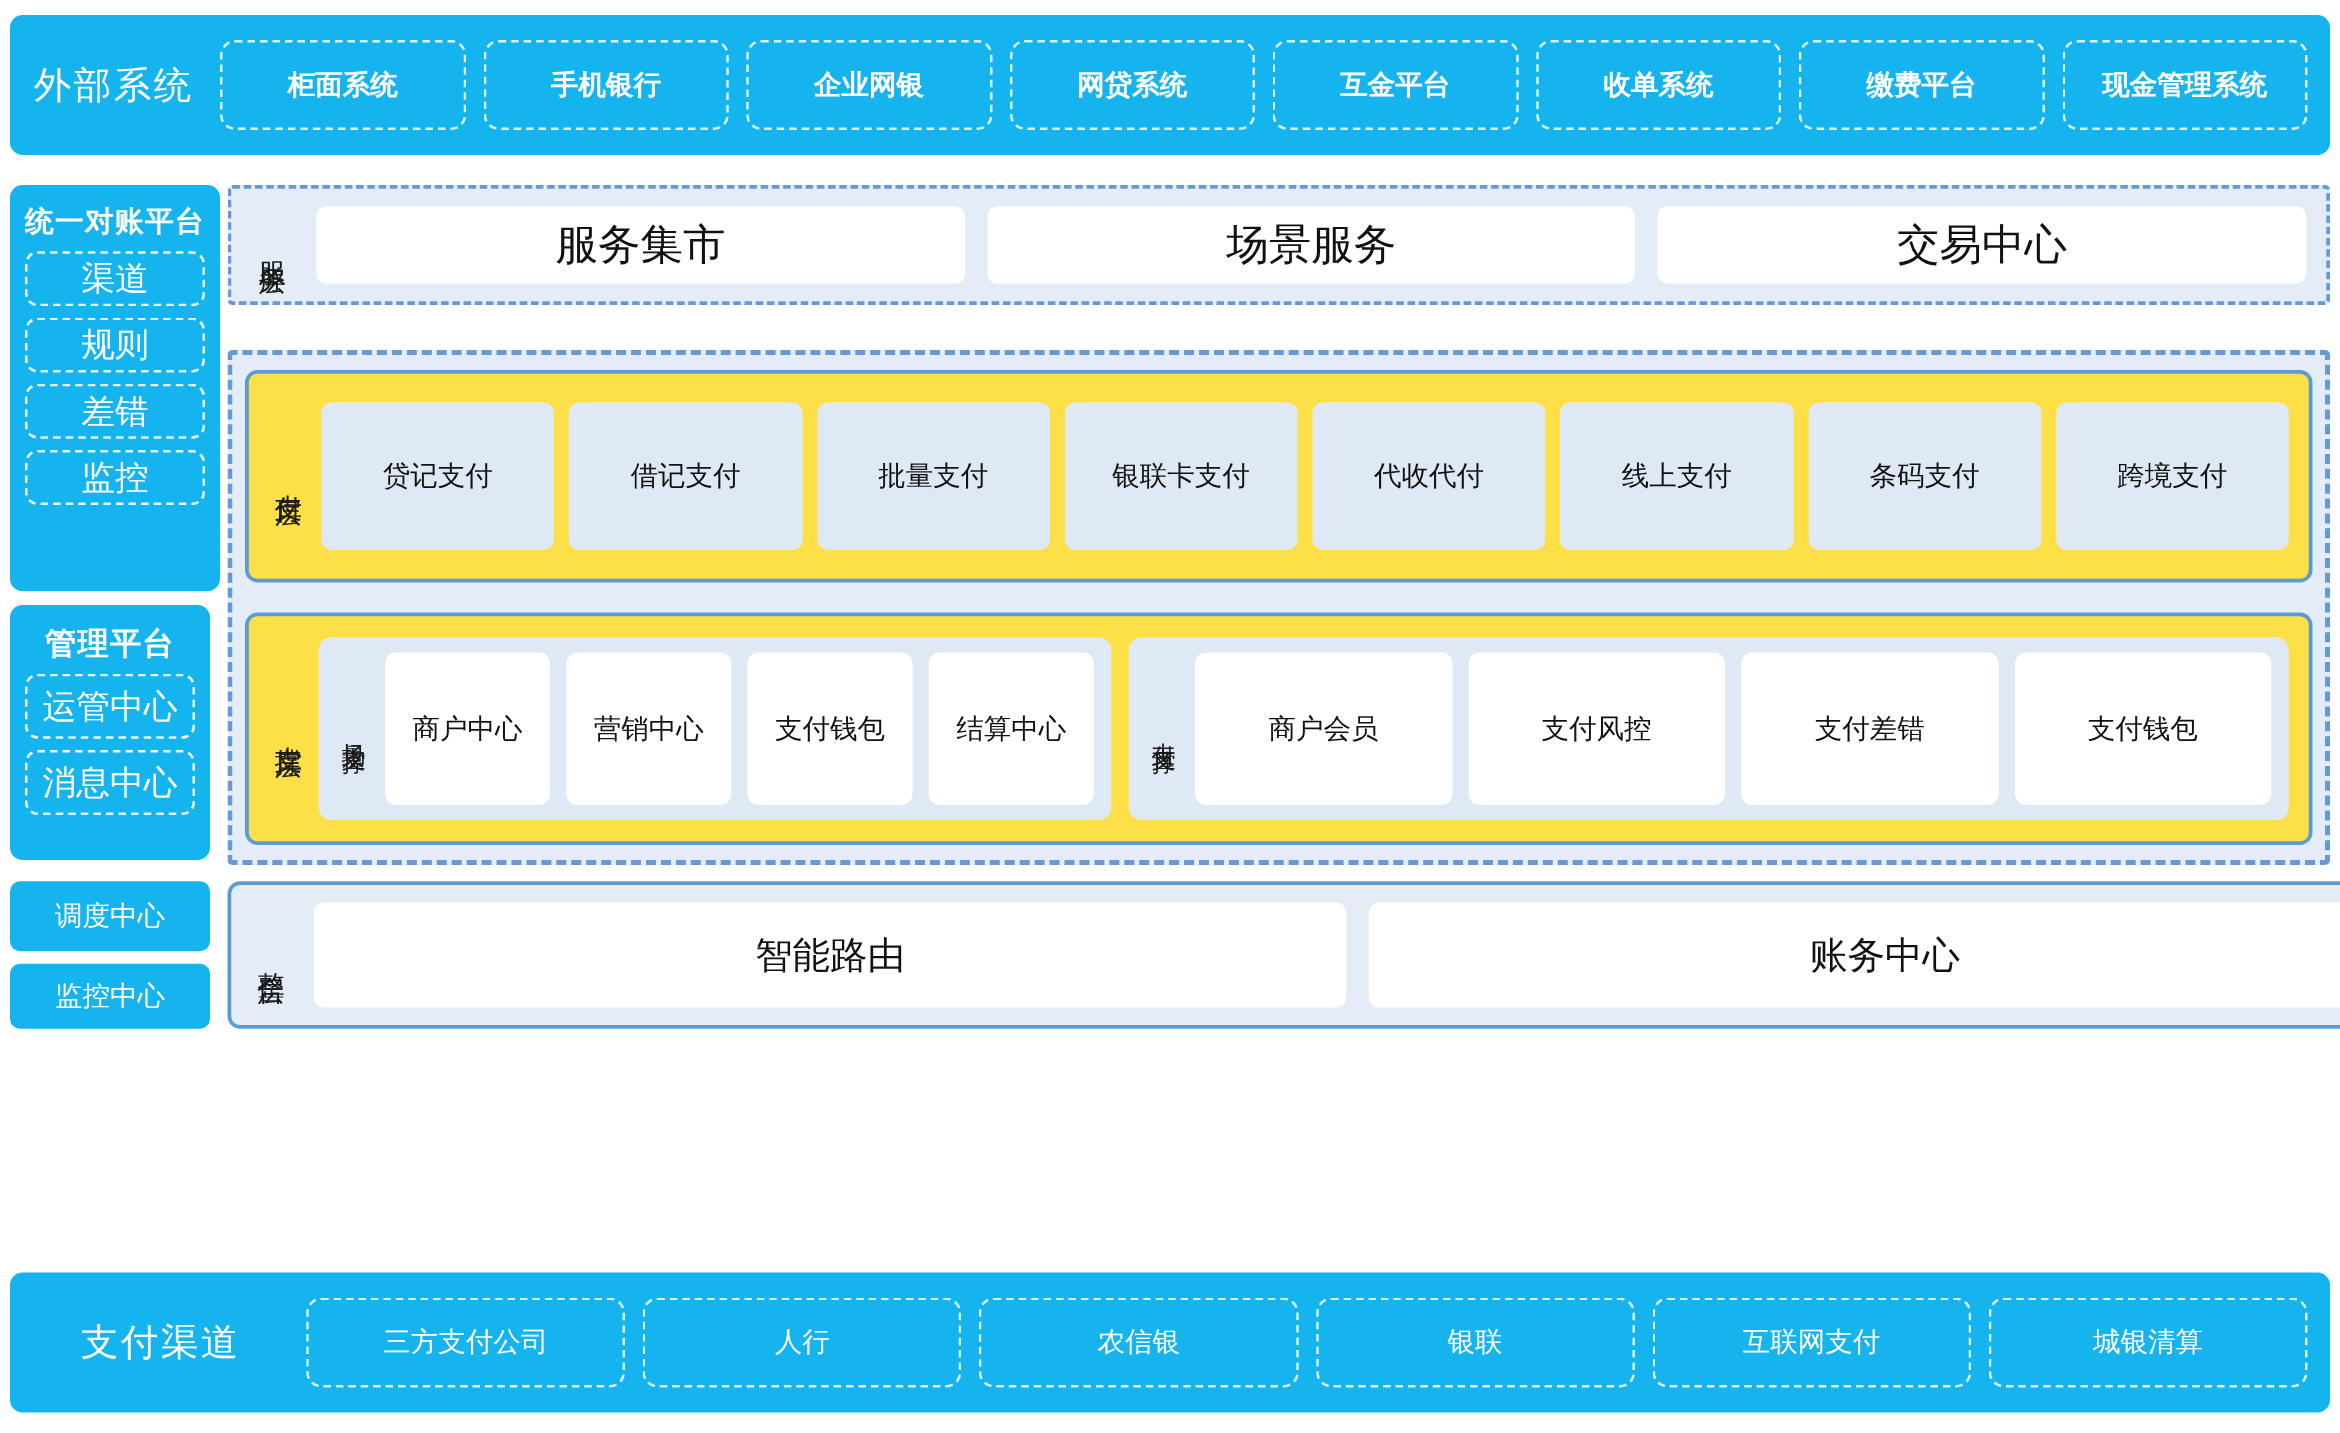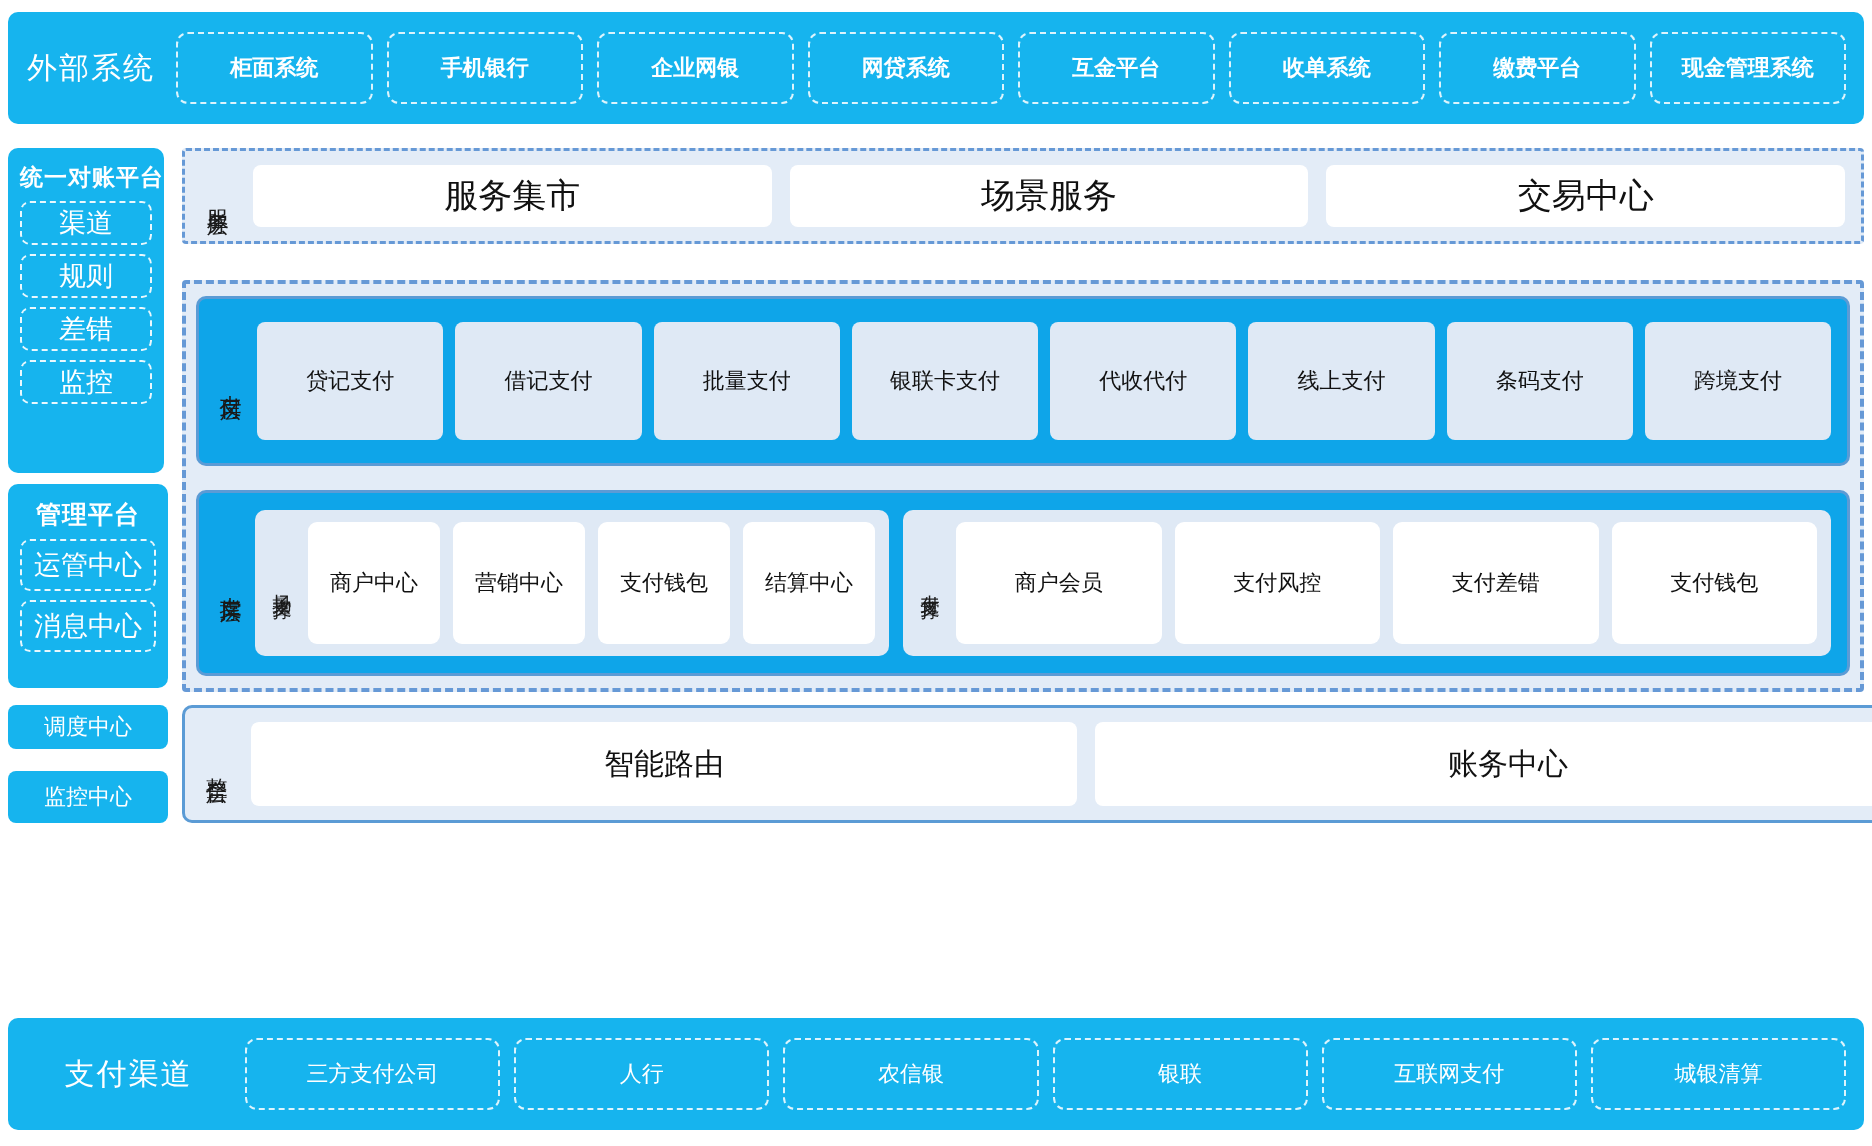--- a/index.html
+++ b/index.html
@@ -148,21 +148,21 @@
     color: #111111;
     font-size: 34px;
     font-weight: 400;
     flex: 1 1 0;
     height: 100%;
   }
 
   
   .panel {
     position: absolute;
-    background: #0ea5e9;
+    background: #fde047;
     border: 3px solid #5b9bd5;
     border-radius: 10px;
   }
   .panel-inner {
     position: absolute;
     inset: 0;
     display: flex;
     align-items: center;
     padding: 12px 16px;
     gap: 0;
@@ -250,35 +250,35 @@
       <div class="chip">手机银行</div>
       <div class="chip">企业网银</div>
       <div class="chip">网贷系统</div>
       <div class="chip">互金平台</div>
       <div class="chip">收单系统</div>
       <div class="chip">缴费平台</div>
       <div class="chip">现金管理系统</div>
     </div>
   </div>
 
-  <div class="side-block" style="left:8px; top:148px; width:156px; height:325px;">
+  <div class="side-block" style="left:8px; top:148px; width:168px; height:325px;">
     <div class="side-title" style="font-size:23px;">统一对账平台</div>
     <div class="side-chip" style="height:44px;">渠道</div>
     <div class="side-chip" style="height:44px;">规则</div>
     <div class="side-chip" style="height:44px;">差错</div>
     <div class="side-chip" style="height:44px;">监控</div>
   </div>
 
   <div class="side-block" style="left:8px; top:484px; width:160px; height:204px;">
     <div class="side-title">管理平台</div>
     <div class="side-chip" style="height:52px;">运管中心</div>
     <div class="side-chip" style="height:52px;">消息中心</div>
   </div>
 
-  <div class="side-solo" style="left:8px; top:705px; width:160px; height:44px;">调度中心</div>
+  <div class="side-solo" style="left:8px; top:705px; width:160px; height:56px;">调度中心</div>
   <div class="side-solo" style="left:8px; top:771px; width:160px; height:52px;">监控中心</div>
 
   <div class="dash-wrap dash-dot" style="left:182px; top:148px; width:1682px; height:96px;">
     <div class="service-inner">
       <div class="vlabel" style="width:34px; height:86px;">服务层</div>
       <div class="white-card">服务集市</div>
       <div class="white-card">场景服务</div>
       <div class="white-card">交易中心</div>
     </div>
   </div>

